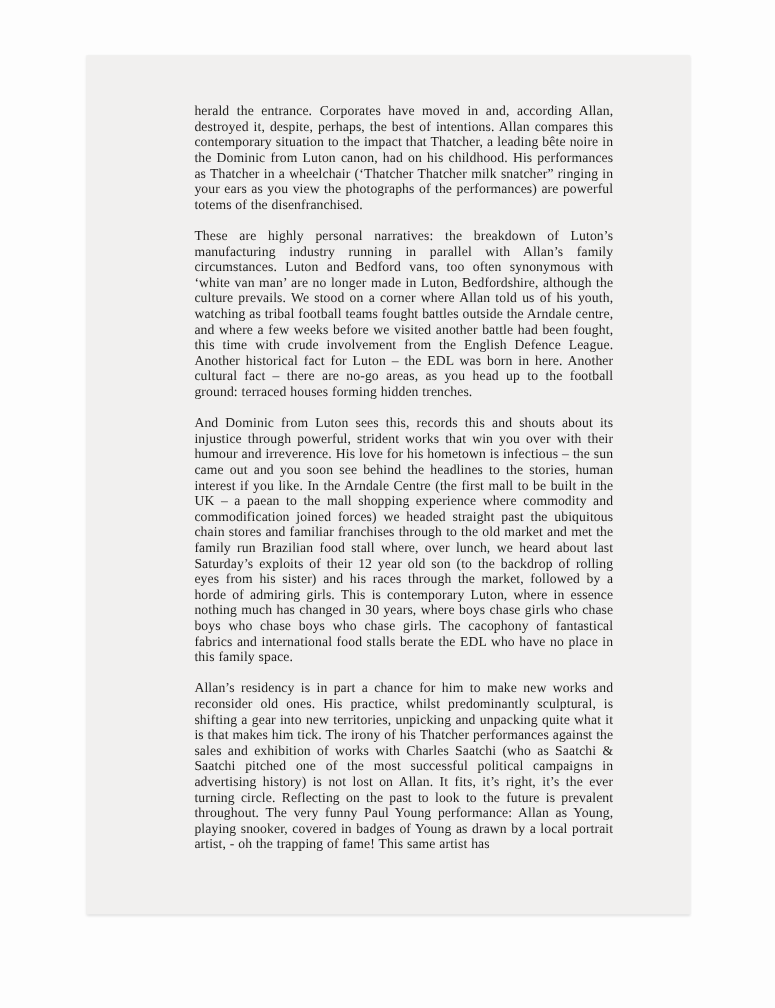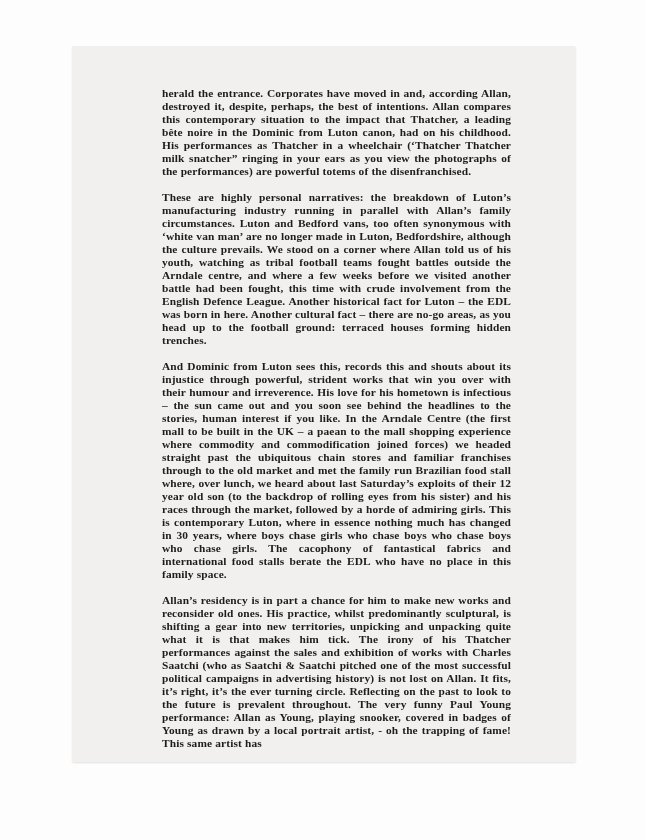--- a/index.html
+++ b/index.html
@@ -26,21 +26,21 @@
     background: var(--paper, #f1f0ef);
     box-shadow: 0 1px 2px rgba(0,0,0,0.07), 1px 1px 2px rgba(0,0,0,0.05);
   }
   .text-block {
     position: absolute;
     left: 90px;
     top: 41px;
     width: 349px;
     color: var(--ink, #1e1d1b);
     font-family: "Liberation Serif", serif;
-    font-weight: 700;
+    font-weight: 400;
     font-size: 11.4px;
     line-height: 13px;
     text-align: justify;
     letter-spacing: 0.1px;
     word-spacing: 0.2px;
   }
   .text-block p {
     margin: 0 0 13px 0;
     padding: 0;
   }

